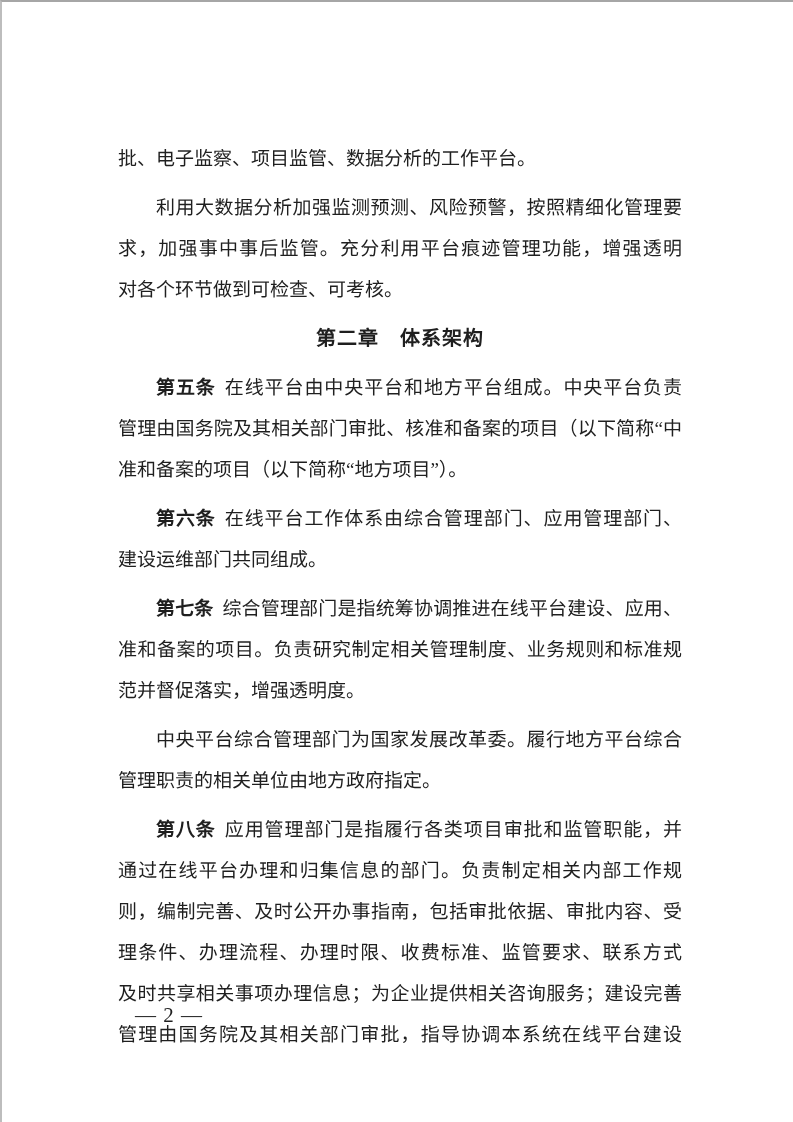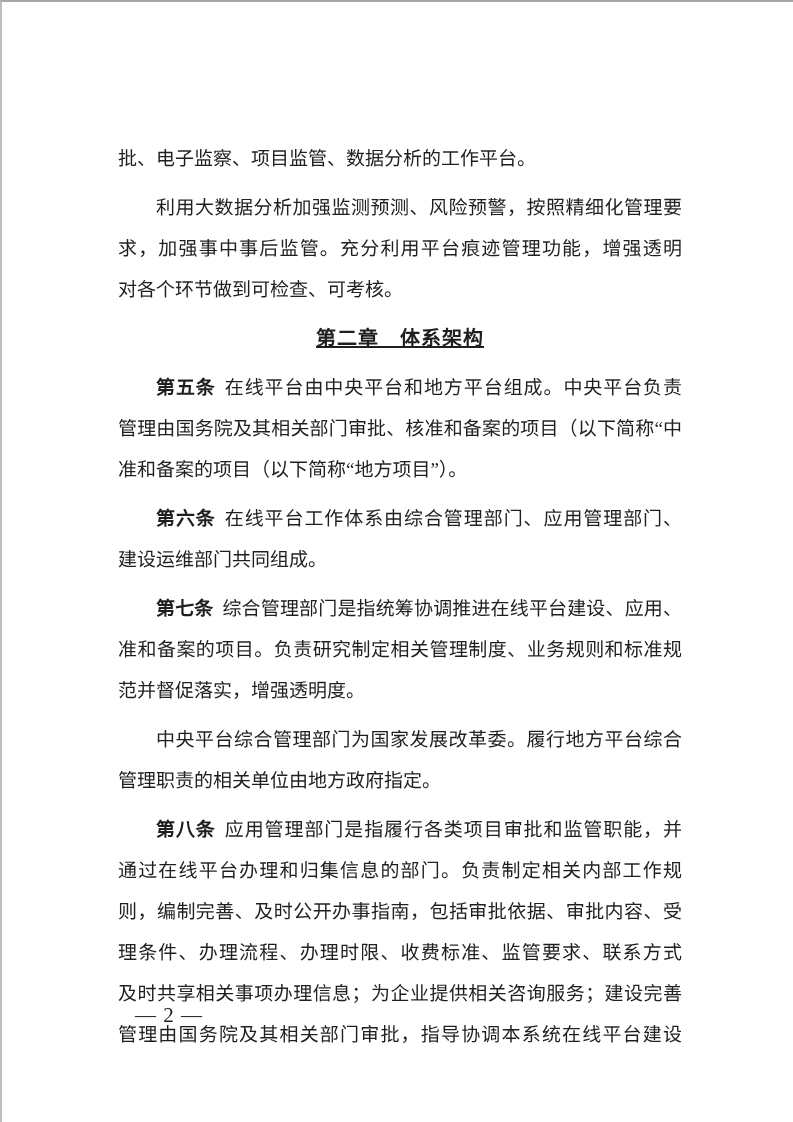--- a/index.html
+++ b/index.html
@@ -43,21 +43,20 @@
   .line.indent {
     text-indent: 38px;
   }
   .heading .line {
     text-align: left;
     text-align-last: center;
     font-family: "Liberation Sans", "DejaVu Sans", sans-serif;
     font-weight: 700;
     font-size: 20px;
     letter-spacing: 1px;
-    text-decoration: underline;
   }
   .lead {
     font-family: Liberation Serif, serif;
     font-weight: 700;
     margin-right: 9px;
   }
   .footer {
     position: absolute;
     left: 133px;
     top: 1001px;

